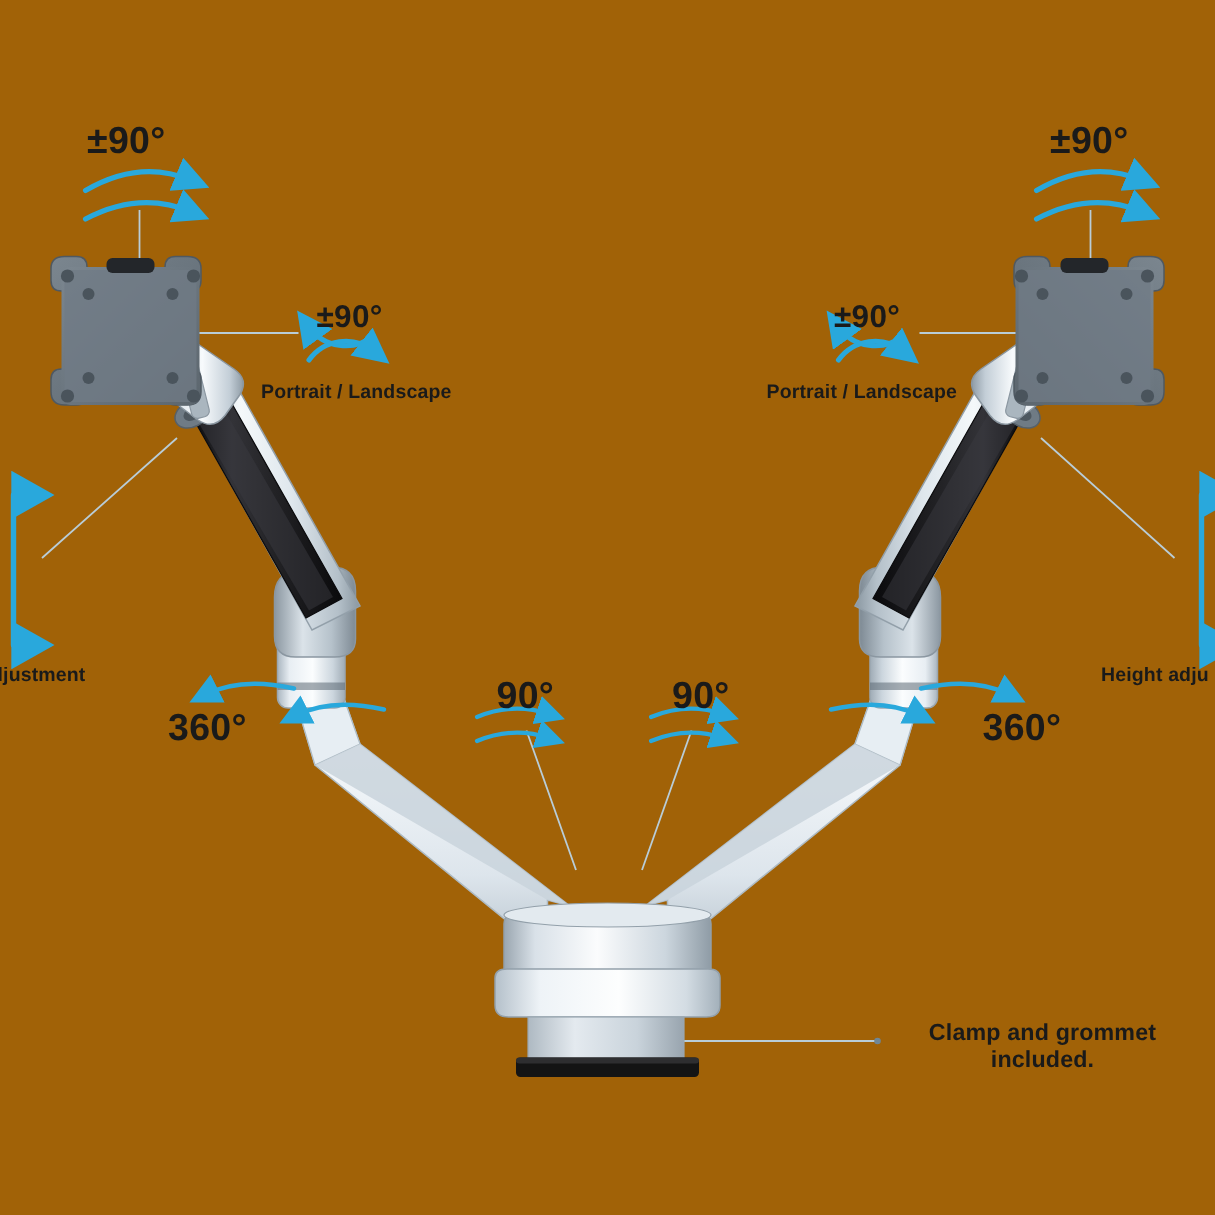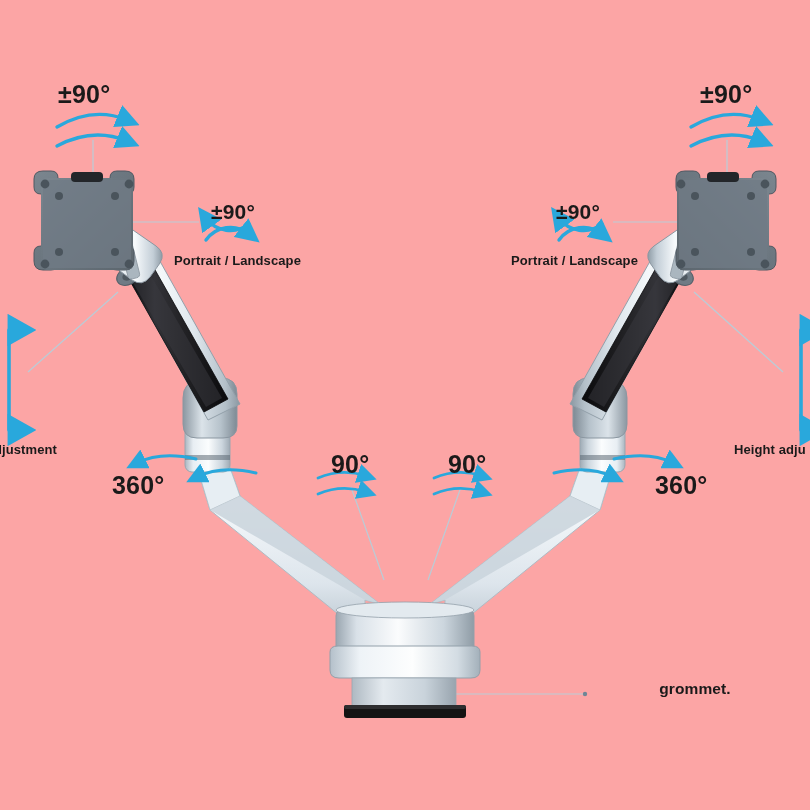--- a/index.html
+++ b/index.html
@@ -4,21 +4,21 @@
 <style>
   html, body {
     margin: 0;
     padding: 0;
     background: #ffffff;
   }
   #stage {
     position: relative;
     width: 810px;
     height: 810px;
-    background: #fca5a5;
+    background: #a16207;
     overflow: hidden;
     font-family: "Liberation Sans", sans-serif;
   }
   .svg-layer {
     position: absolute;
     left: 0;
     top: 0;
     width: 810px;
     height: 810px;
   }
@@ -324,16 +324,17 @@
 
   <div class="lbl lbl-deg" style="left:112px; top:471px;">360°</div>
 
   <div class="lbl lbl-deg" style="left:655px; top:471px;">360°</div>
 
   <div class="lbl lbl-deg" style="left:331px; top:450px;">90°</div>
 
   <div class="lbl lbl-deg" style="left:448px; top:450px;">90°</div>
 
   <div class="lbl lbl-txt lbl-center" style="left:583px; top:680px; width:224px;">
-    <div>grommet.</div>
+    <div>Clamp and grommet</div>
+    <div>included.</div>
   </div>
 
 </div>
 
 </body></html>

